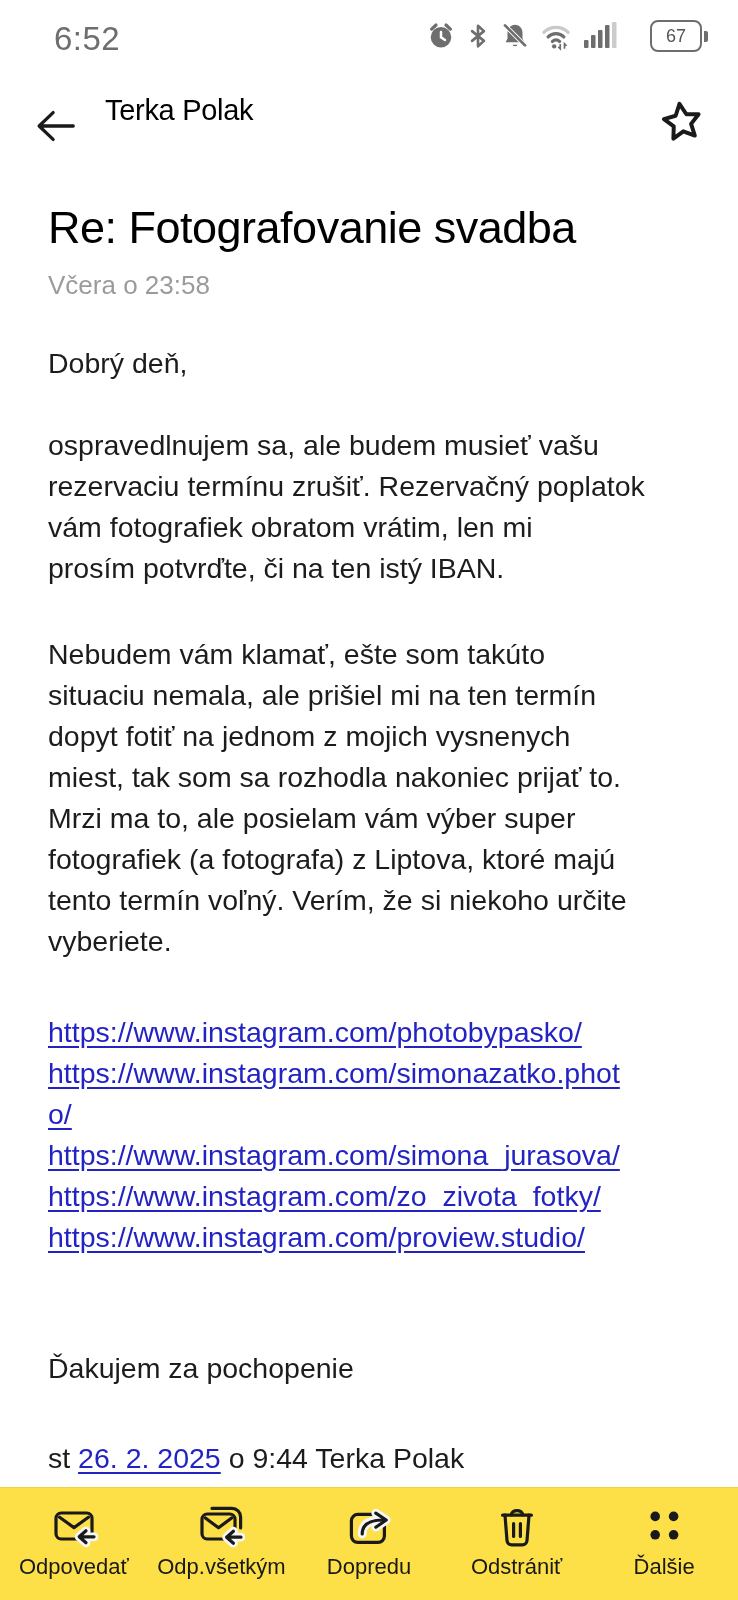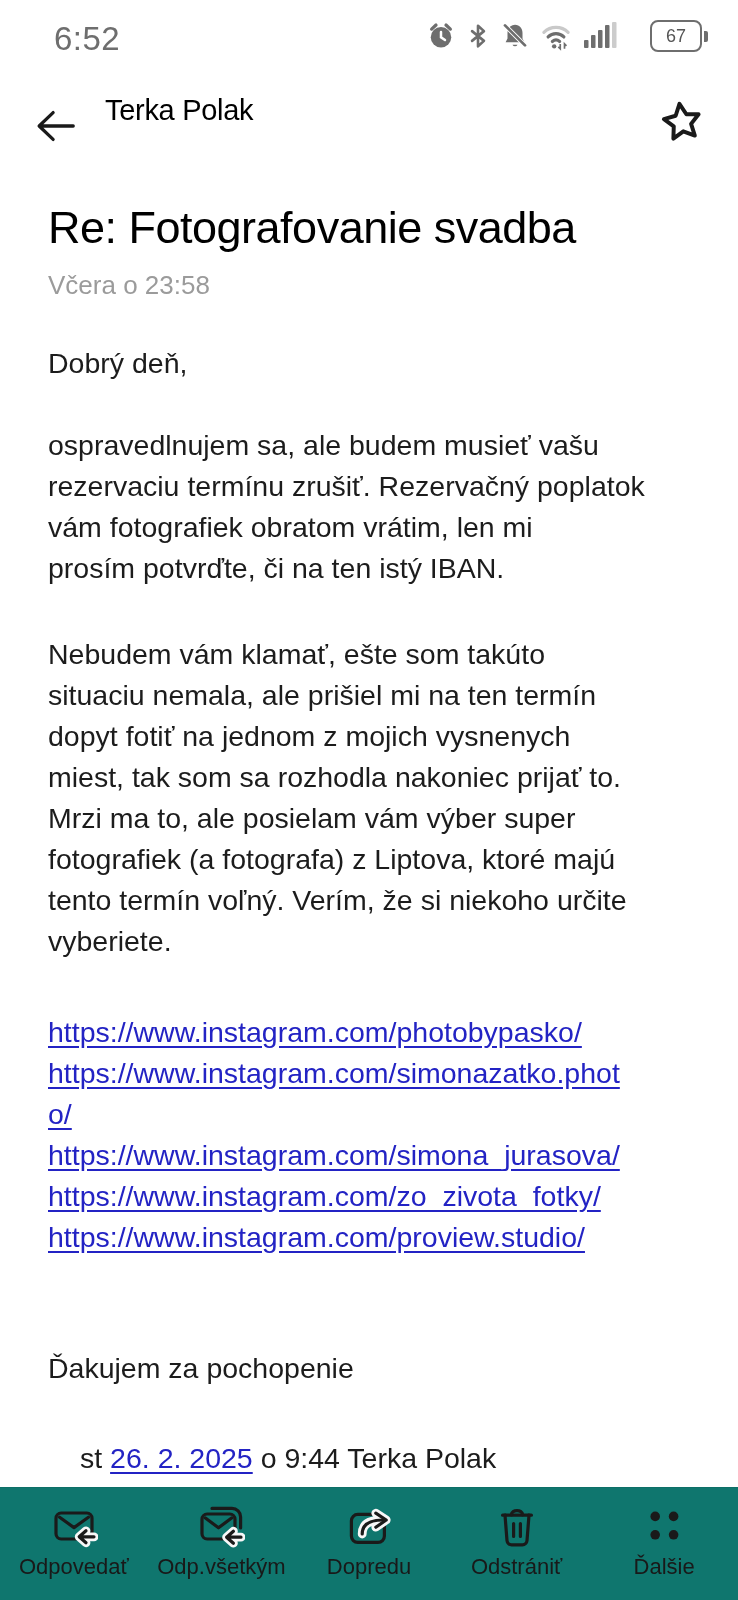--- a/index.html
+++ b/index.html
@@ -25,28 +25,28 @@
   .content{position:absolute;inset:0;z-index:1;}
   .blk{position:absolute;left:48px;right:40px;}
   .subject{top:200px;font-size:45px;font-weight:500;color:#000000;letter-spacing:-.5px;line-height:56px;}
   .received{top:270px;font-size:26px;color:#9b9b9b;}
   .bodytext{font-size:28.5px;line-height:41px;color:#1c1c1c;}
   .greeting{top:343px;}
   .para1{top:425px;}
   .para2{top:634px;}
   .linksblk{top:1012px;}
   .closing{top:1348px;}
-  .quote1{top:1438px;margin-left:32px;}
+  .quote1{top:1438px;}
   .quote2{top:1478px;white-space:nowrap;}
   .link-line{color:#2323c4;text-decoration:underline;text-underline-offset:4px;display:block;}
   a.inline-link{color:#2323c4;text-decoration:underline;text-underline-offset:4px;}
   
   .toolbar{
     position:absolute;left:0;right:0;bottom:0;height:112px;z-index:10;
-    background:#0f766e;border-top:1px solid rgba(0,0,0,.06);
+    background:#fde047;border-top:1px solid rgba(0,0,0,.06);
     display:flex;align-items:stretch;
   }
   .tool-item{flex:1 1 0;display:flex;flex-direction:column;align-items:center;justify-content:flex-start;padding-top:14px;}
   .tool-icon{width:48px;height:48px;display:flex;align-items:center;justify-content:center;}
   .tool-label{font-size:22px;color:#191919;margin-top:4px;}
   svg{display:block;}
 </style>
 </head>
 <body>
 

